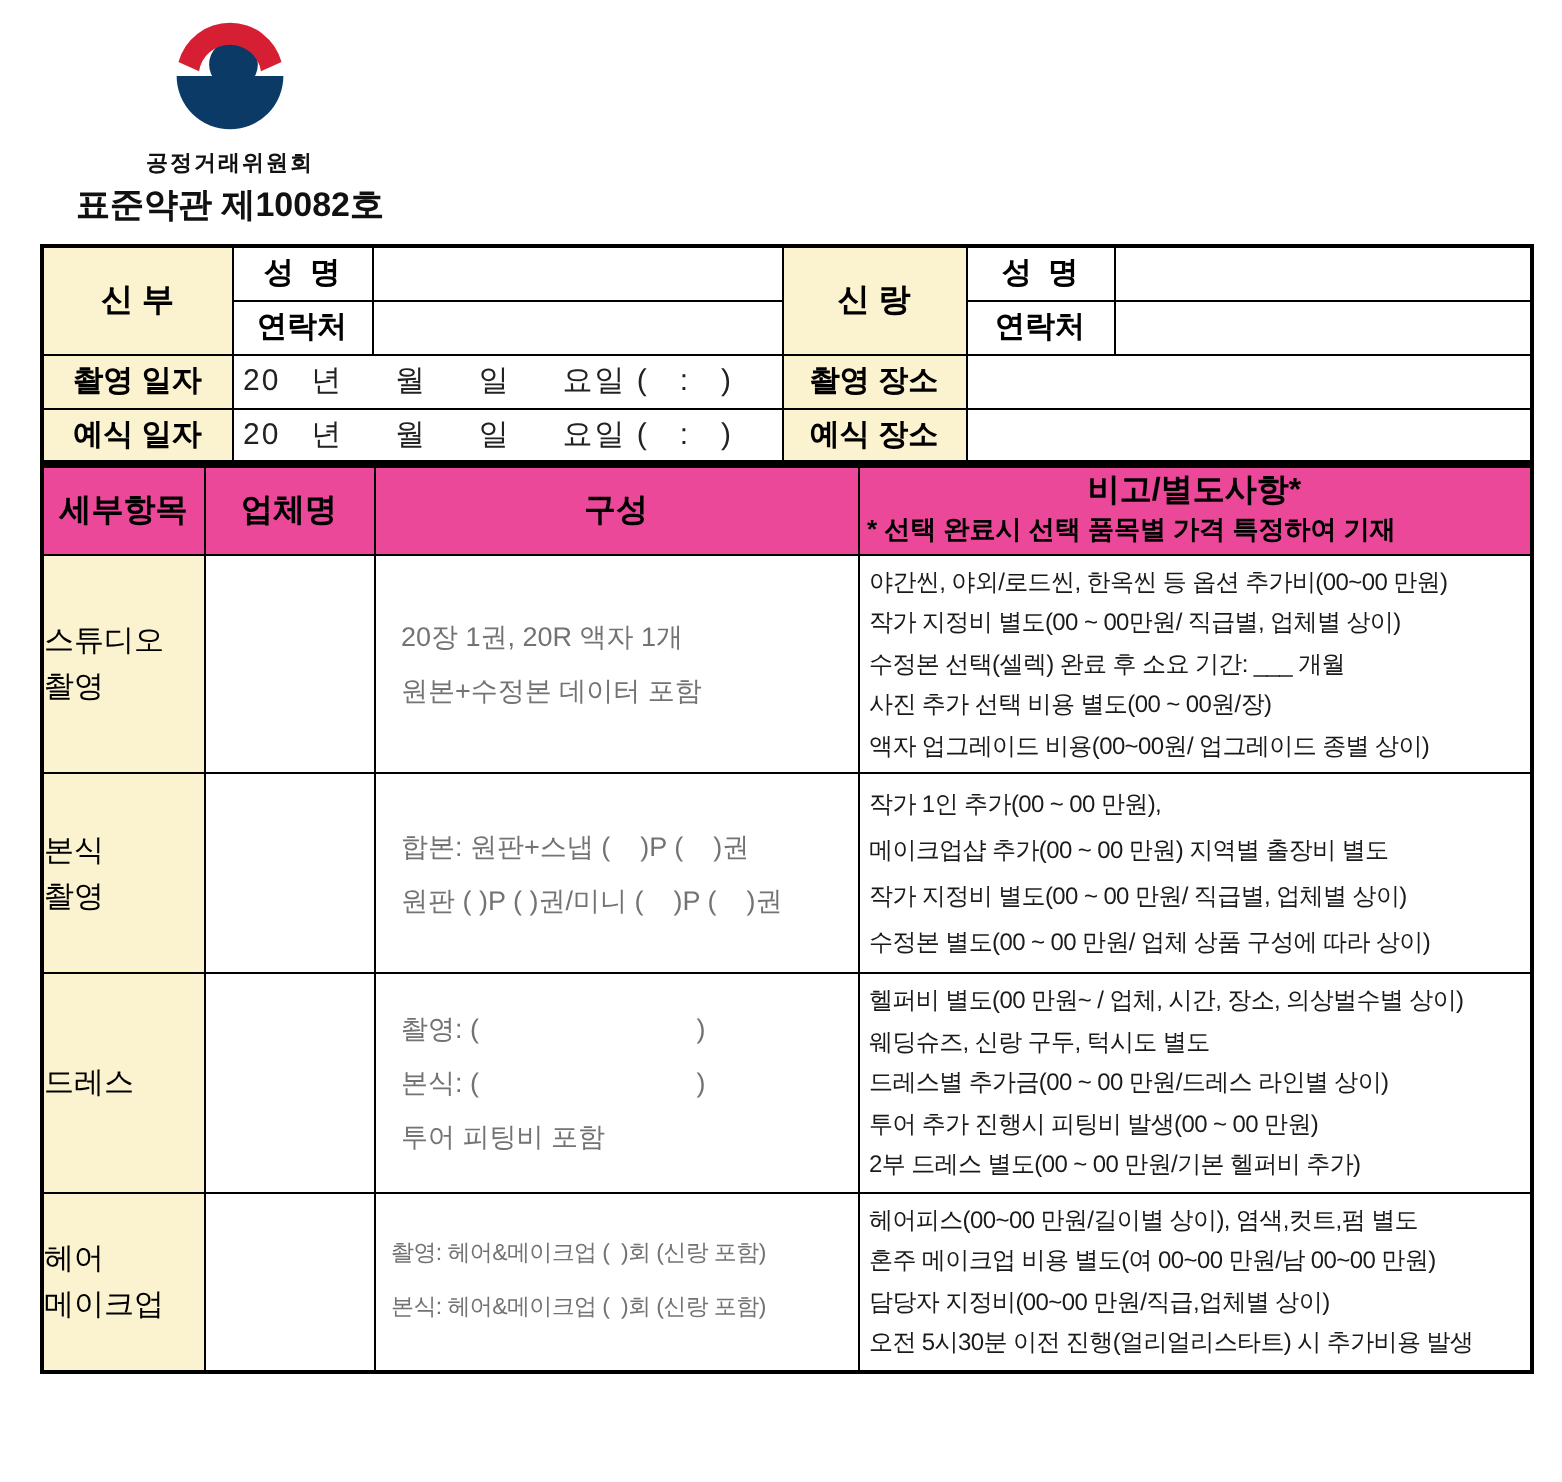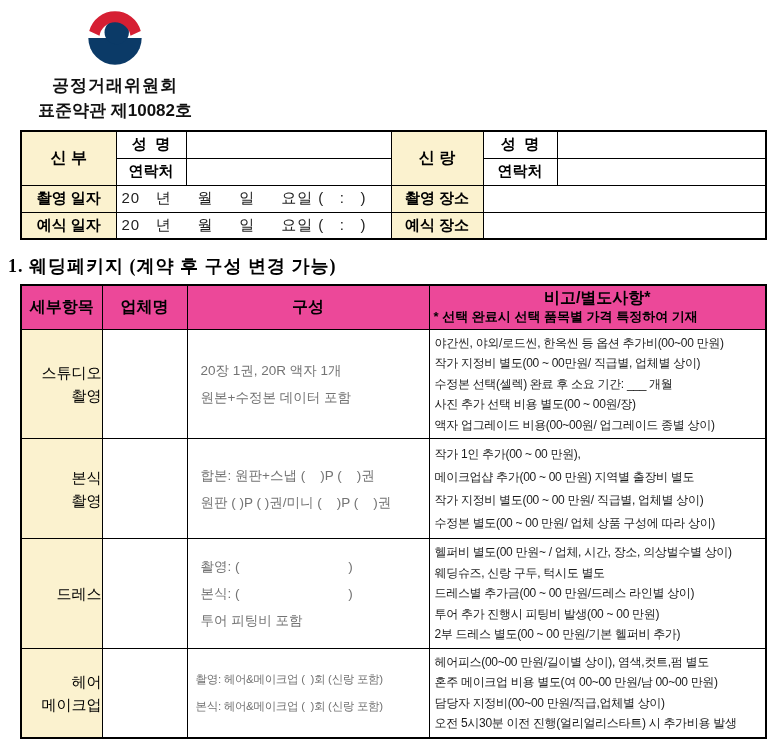--- a/index.html
+++ b/index.html
@@ -14,21 +14,21 @@
     font-family:"Liberation Serif", serif; font-weight:bold;
     font-size:31px; letter-spacing:3px; text-align:center; width:545px;
   }
   .doc-subtitle {
     font-family:"Liberation Serif", serif; font-weight:bold;
     font-size:22px; letter-spacing:2px; margin-top:5px;
     width:390px; text-align:center;
   }
   .header-right { width:190px; display:flex; flex-direction:column; align-items:center; padding-top:5px; }
   .logo-svg { display:block; }
-  .org-name   { font-size:17px; font-weight:bold; letter-spacing:1px; margin-top:7px; color:#111; }
+  .org-name   { font-size:11px; font-weight:bold; letter-spacing:1px; margin-top:7px; color:#111; }
   .doc-no     { font-size:17px; font-weight:bold; margin-top:2px; color:#111; }
   .enacted    { font-size:16px; font-weight:bold; margin-top:1px; color:#111; }
 
   
   table { border-collapse:collapse; table-layout:fixed; }
   td, th { border:1px solid #000; overflow:hidden; }
   .fill { background:#FBF2CF; }
 
   
   .info-table { width:745px; margin-top:8px; border:2px solid #000; }
@@ -46,21 +46,21 @@
   }
 
   
   .pkg-table { width:745px; border:2px solid #000; }
   .pkg-table th { background:#ec4899; font-size:16px; font-weight:bold; vertical-align:middle; padding:2px;margin-left:42px; }
   .pkg-table th.notes-th { padding:2px 4px; }
   .notes-h   { font-size:16px; font-weight:bold; text-align:center; line-height:20px; }
   .notes-sub { font-size:13px; font-weight:bold; text-align:left; line-height:18px; white-space:pre; }
   .pkg-table thead tr { height:44px; }
 
-  .item-cell { background:#FBF2CF; text-align:right; vertical-align:middle; font-size:15px; }
+  .item-cell { background:#FBF2CF; text-align:left; vertical-align:middle; font-size:15px; }
   .item-cell div { line-height:23px; }
   .company-cell { background:#fff; }
   .comp-cell { vertical-align:middle; padding-left:13px; font-size:13.5px; color:#737373; }
   .comp-cell div { line-height:27px; white-space:pre; }
   .comp-small { font-size:11.5px; padding-left:8px; letter-spacing:-0.3px; }
   .notes-cell { vertical-align:middle; padding:3px 4px 3px 5px; font-size:12px; color:#1a1a1a; letter-spacing:-0.3px; }
   .notes-cell div { line-height:20.5px; white-space:pre; }
 
   tbody tr.h1 td { height:108px; }
   tbody tr.h2 td { height:100px; }
@@ -117,21 +117,20 @@
     </tr>
     <tr>
       <td class="lbl fill">예식 일자</td>
       <td class="val date-val" colspan="2">20   년     월     일     요일 (   :   )</td>
       <td class="lbl fill">예식 장소</td>
       <td class="val" colspan="2"></td>
     </tr>
   </tbody>
     </table>
 
-  <div class="section-heading">1. 웨딩페키지 (계약 후 구성 변경 가능)</div>
 
   <table class="pkg-table">
     <colgroup>
       <col style="width:81px">
         <col style="width:85px">
         <col style="width:242px">
         <col style="width:337px">
     </colgroup>
     <thead>
       <tr>

